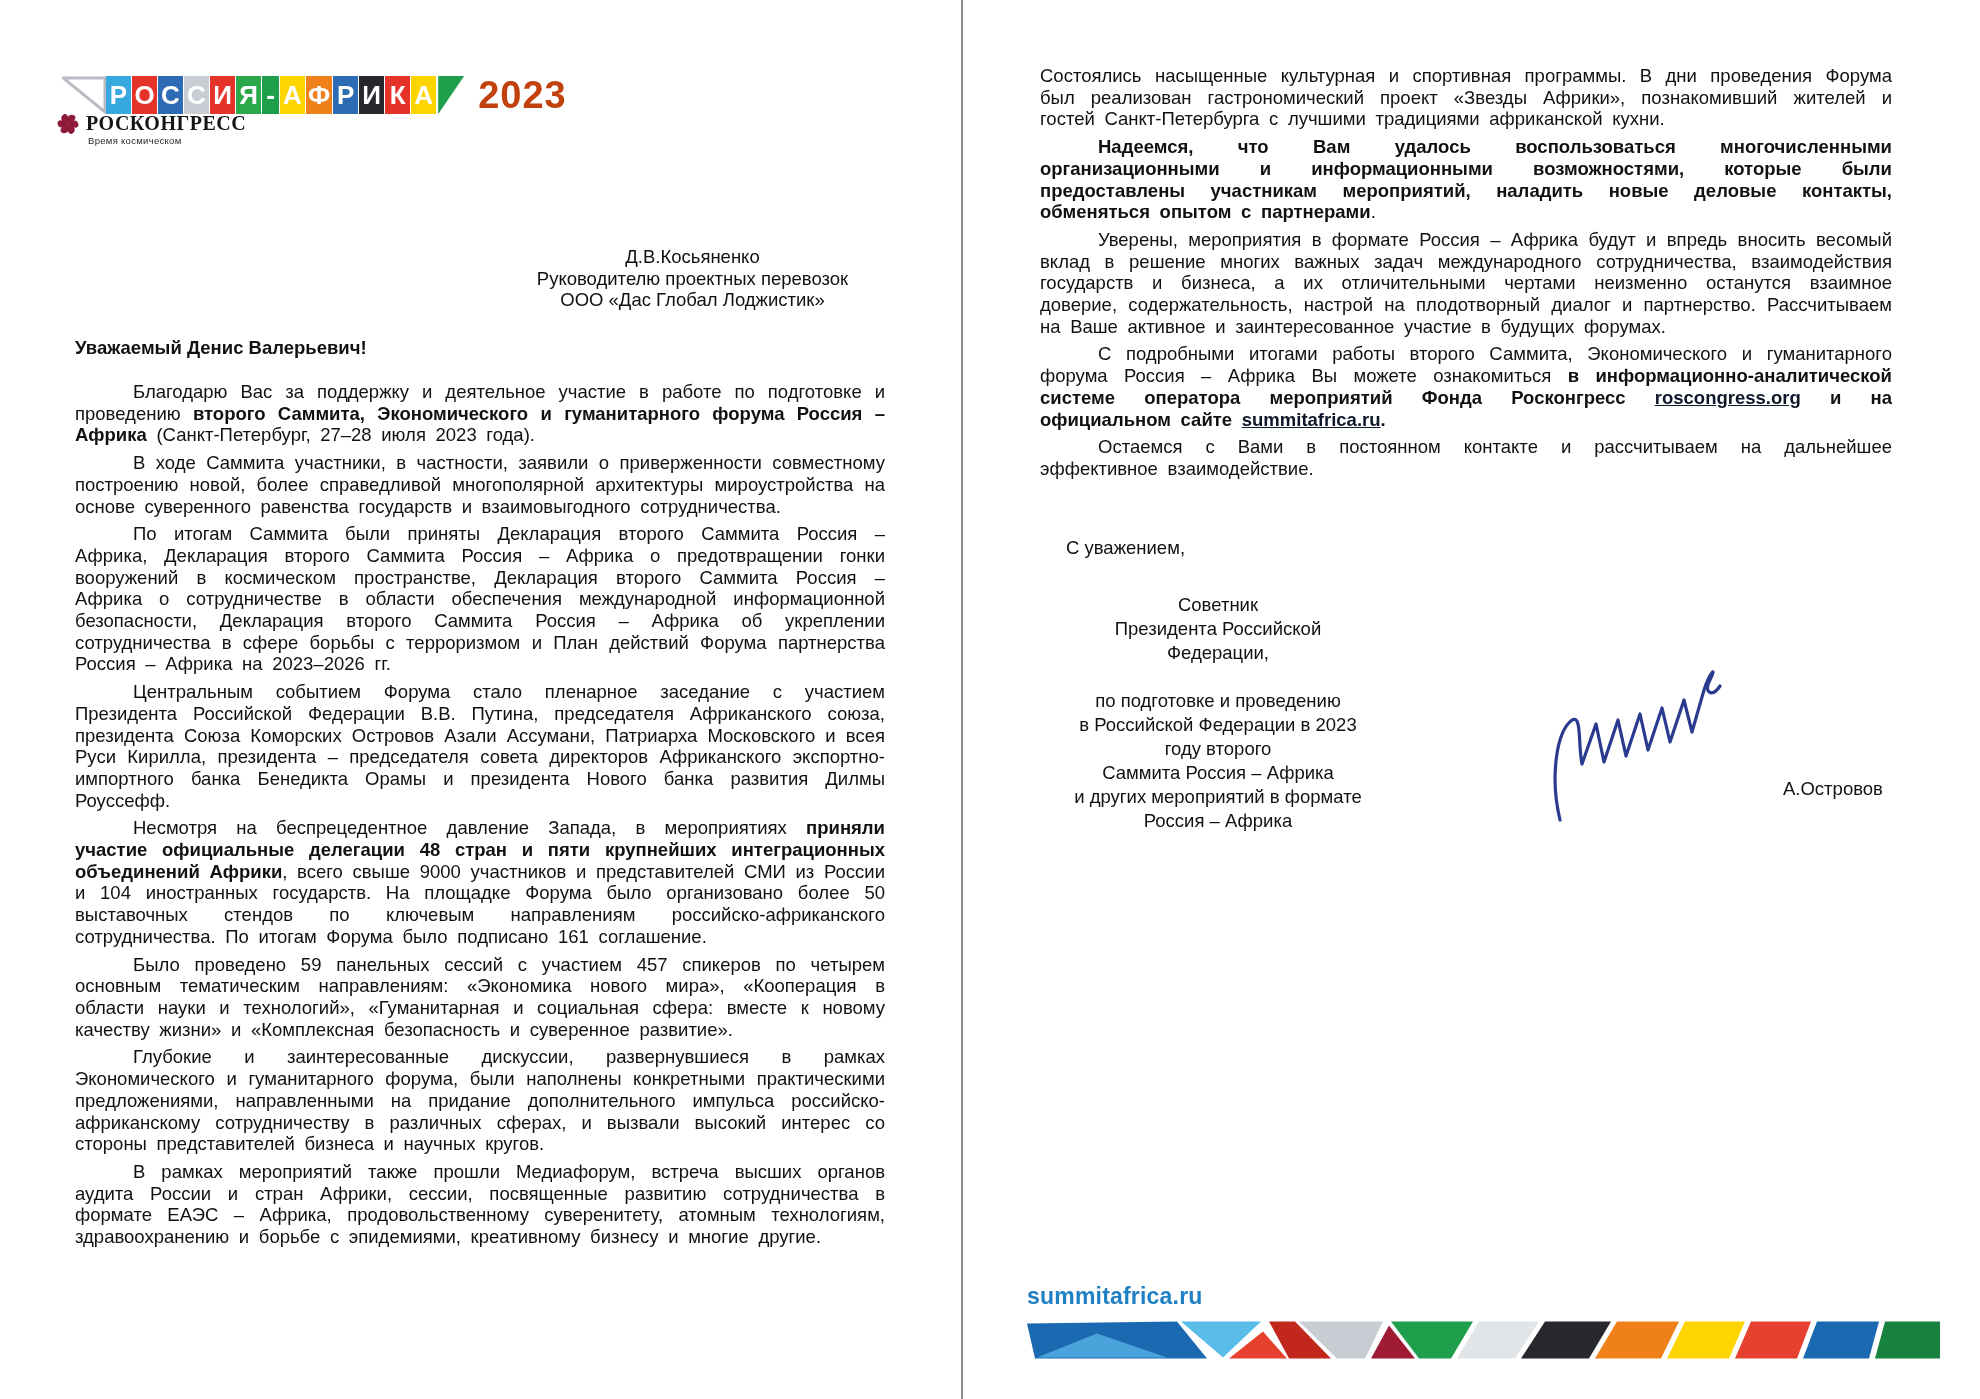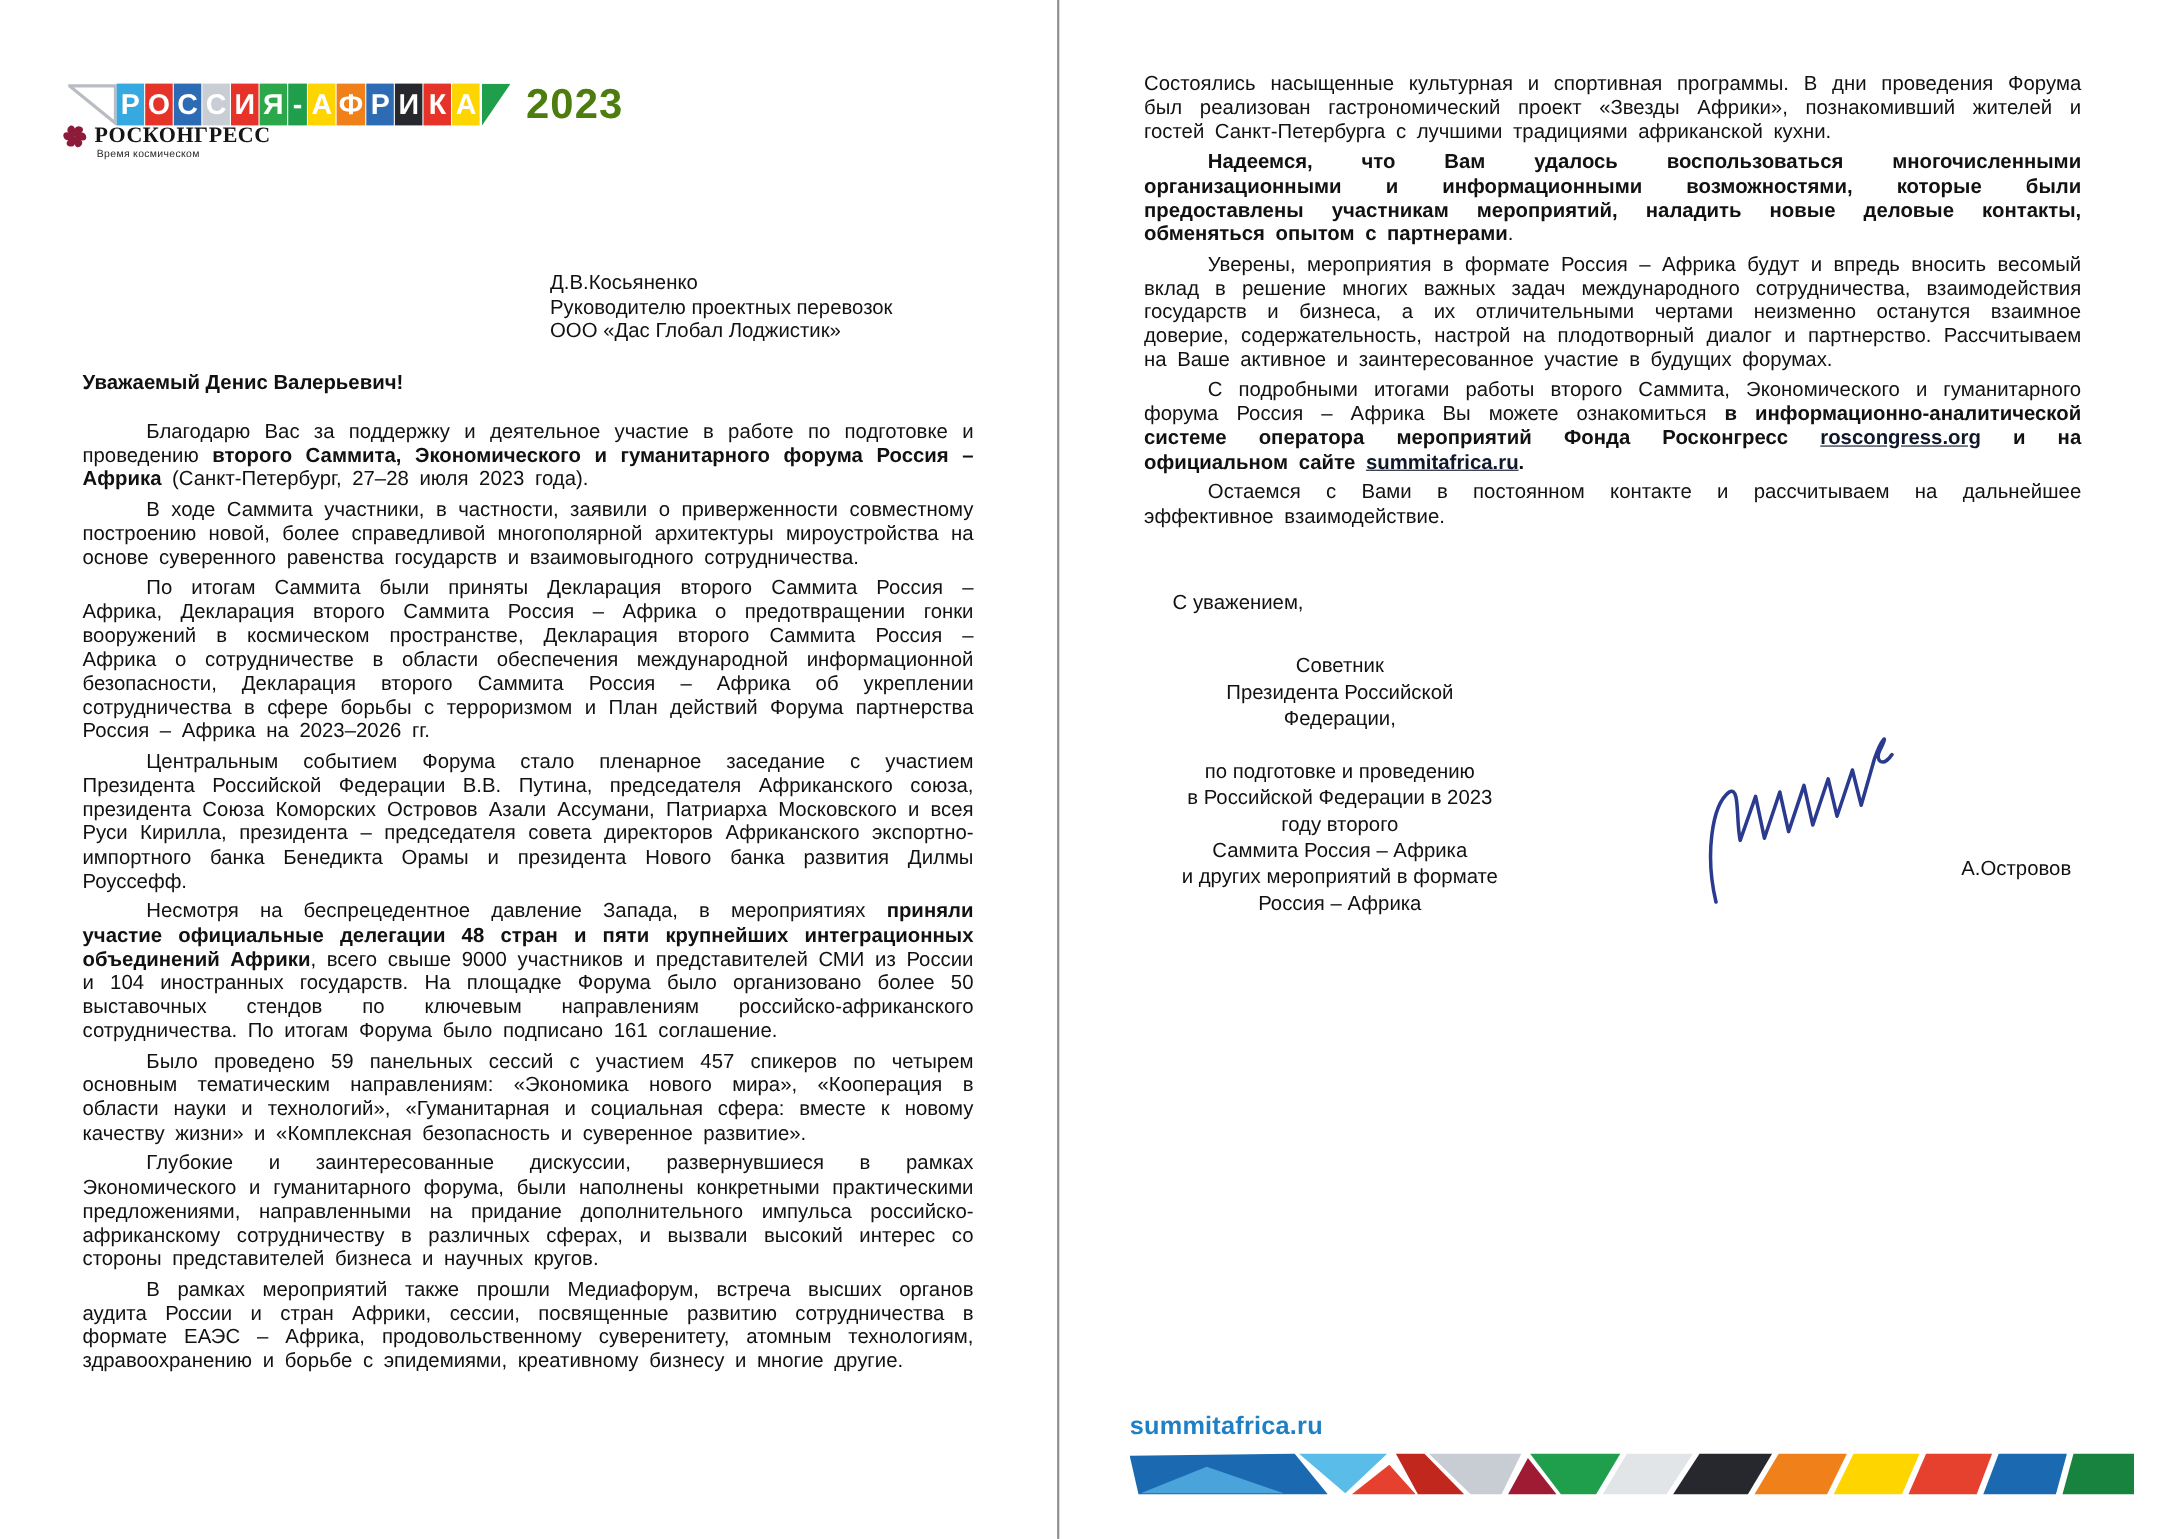--- a/index.html
+++ b/index.html
@@ -19,21 +19,21 @@
             clip-path:polygon(0 0,100% 0,0 100%);margin-left:1px;}
   .logo-year{font-size:38px;font-weight:bold;color:#1E7CC8;margin-left:14px;letter-spacing:1px;
              line-height:38px;}
 
   .rosc{position:absolute;left:56px;top:112px;display:flex;align-items:flex-start;gap:6px;}
   .rosc-name{font-family:"Liberation Serif",serif;font-size:20px;font-weight:700;
              letter-spacing:.5px;color:#151515;line-height:22px;}
   .rosc-tag{font-size:9.5px;color:#2a2a2a;letter-spacing:.3px;margin-top:1px;padding-left:2px;}
 
   
-  .recipient{position:absolute;left:500px;top:246px;width:385px;text-align:left;
+  .recipient{position:absolute;left:500px;top:246px;width:385px;text-align:center;
              font-size:18.5px;line-height:21.7px;}
   .salutation{position:absolute;left:75px;top:337px;width:650px;text-align:left;
               font-weight:bold;font-size:18.5px;}
   .body1{position:absolute;left:75px;top:381px;width:810px;}
   .body2{position:absolute;left:1040px;top:65px;width:852px;}
   .para{margin:0 0 6px 0;font-size:18.5px;line-height:21.7px;text-align:justify;
         text-indent:58px;word-spacing:4.5px;}
   .para.no-indent{text-indent:0;}
   .b{font-weight:bold;}
   .doc-link{color:#0f172a;text-decoration:underline;font-weight:bold;cursor:pointer;}
@@ -69,21 +69,21 @@
           <span class="tile" style="background: rgb(43, 168, 74);">Я</span>
           <span class="tile narrow" style="background: rgb(31, 158, 75);">-</span>
           <span class="tile" style="background: rgb(255, 213, 0);">А</span>
           <span class="tile" style="background: rgb(240, 128, 25);">Ф</span>
           <span class="tile" style="background: rgb(45, 108, 181);">Р</span>
           <span class="tile" style="background: rgb(38, 40, 45);">И</span>
           <span class="tile" style="background: rgb(230, 51, 42);">К</span>
           <span class="tile" style="background: rgb(255, 213, 0);">А</span>
         </span>
       <span class="tail-tri"></span>
-      <span class="logo-year" style="color: #4d7c0f;">2023</span>
+      <span class="logo-year" style="color: #c2410c;">2023</span>
     </div>
 
     <div class="rosc">
       <svg width="24" height="24" viewBox="0 0 24 24" xmlns="http://www.w3.org/2000/svg">
         <g fill="#8E1B3A">
           <path d="M12 12C5.5 11 3 5.5 7.5 2.5C11.5 .5 13.5 6 12 12Z"></path>
           <path d="M12 12C5.5 11 3 5.5 7.5 2.5C11.5 .5 13.5 6 12 12Z" transform="rotate(60 12 12)"></path>
           <path d="M12 12C5.5 11 3 5.5 7.5 2.5C11.5 .5 13.5 6 12 12Z" transform="rotate(120 12 12)"></path>
           <path d="M12 12C5.5 11 3 5.5 7.5 2.5C11.5 .5 13.5 6 12 12Z" transform="rotate(180 12 12)"></path>
           <path d="M12 12C5.5 11 3 5.5 7.5 2.5C11.5 .5 13.5 6 12 12Z" transform="rotate(240 12 12)"></path>

